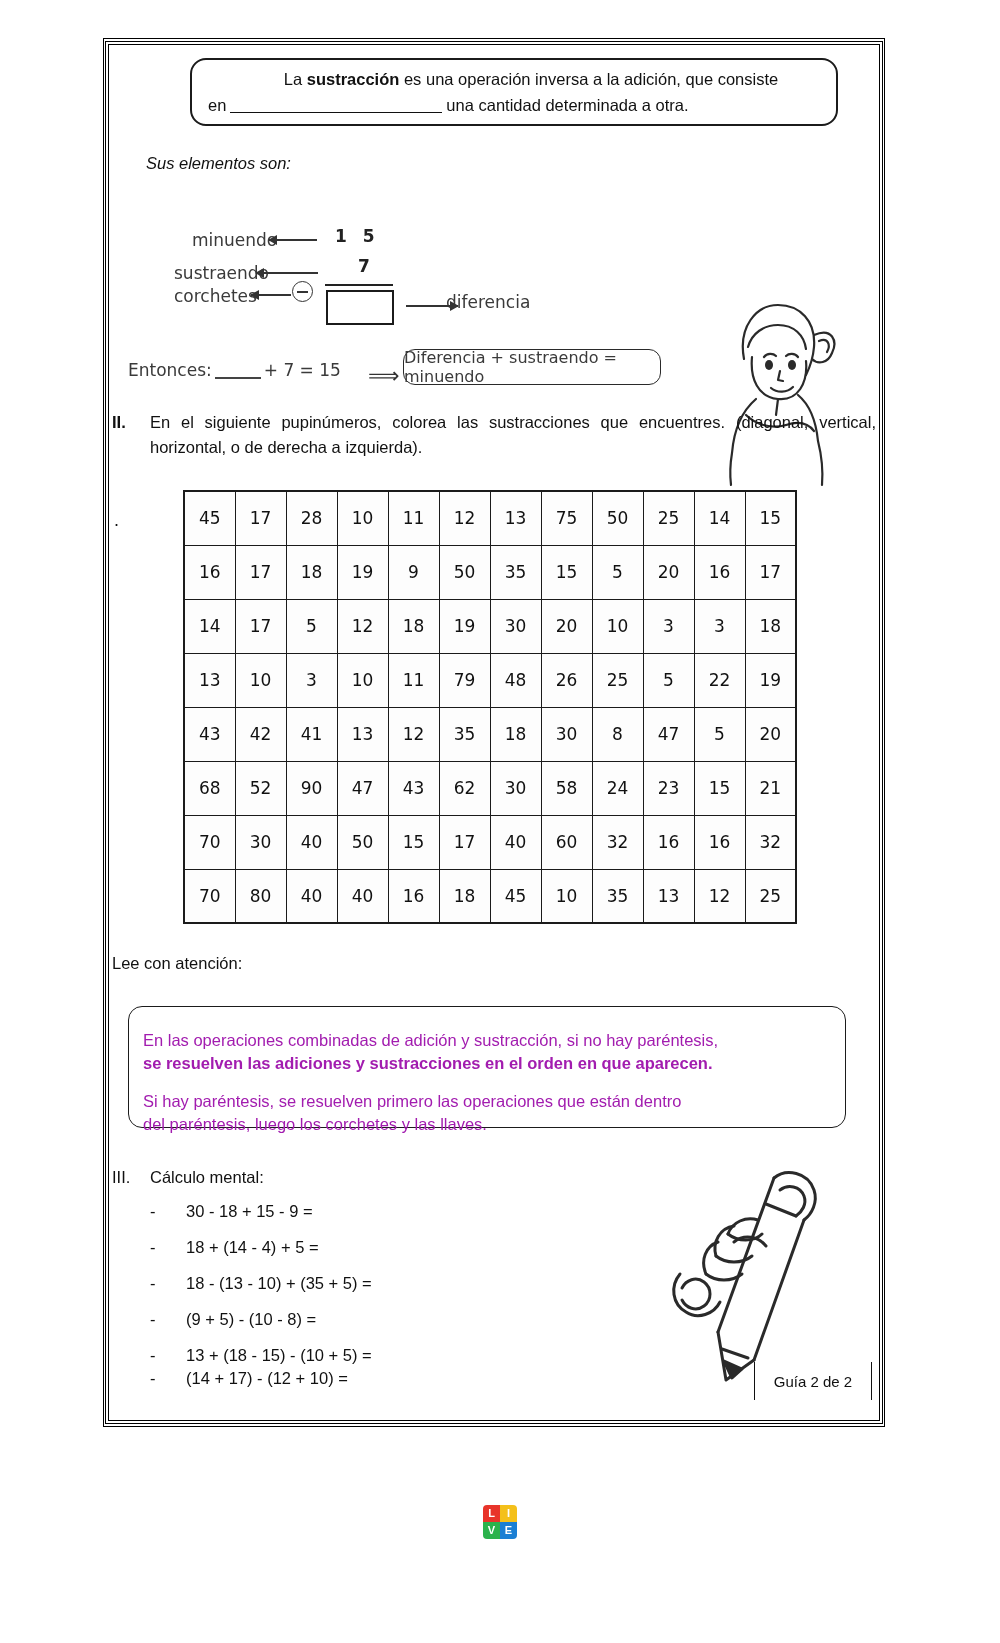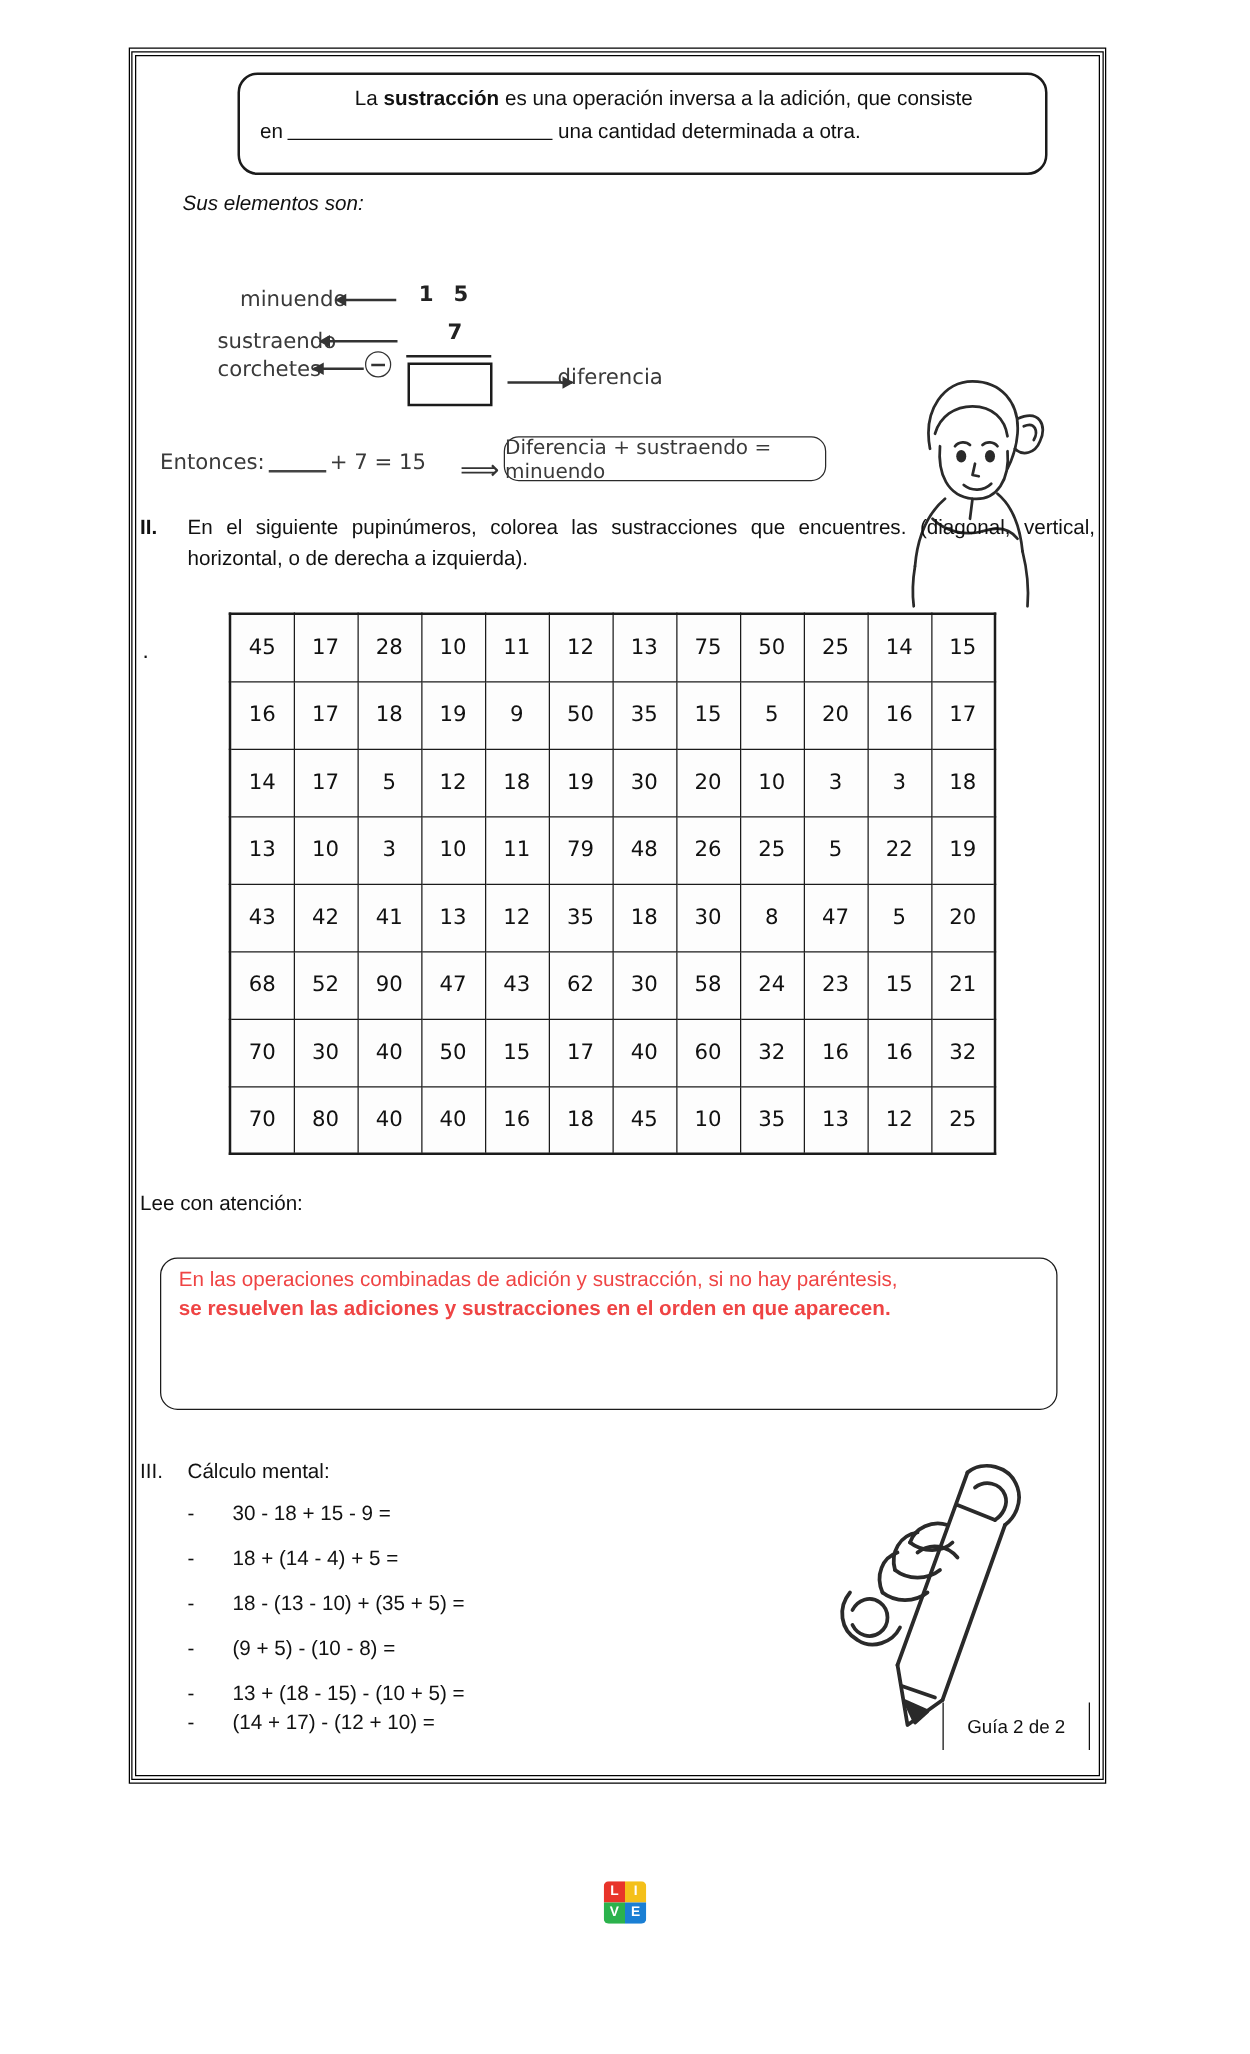--- a/index.html
+++ b/index.html
@@ -33,21 +33,21 @@
     border:1px solid #000;
     pointer-events:none;
   }
 
   .inner { position: absolute; left: 0; top: 0; right: 0; bottom: 0; }
 
   
   .def-box {
     position: absolute;
     left: 84px; top: 16px;
-    width: 648px; height: 82px;
+    width: 648px; height: 68px;
     border: 2px solid #1b1b1b;
     border-radius: 16px;
     padding: 8px 16px 6px 16px;
     font-size: 16.5px;
     line-height: 1.45;
     color: #111;
   }
   .def-line1 { text-align: center; }
   .def-line1 .indent { display:inline-block; width: 34px; }
   .def-line2 { margin-top: 2px; }
@@ -180,24 +180,24 @@
     font-size: 16.5px; color:#111;
   }
 
   
   .rule-box {
     position:absolute;
     left: 22px; top: 964px;
     width: 718px; height: 122px;
     border: 1.8px solid #1b1b1b;
     border-radius: 14px;
-    padding: 6px 14px;
+    padding: 22px 14px;
     font-size: 16.5px;
     line-height: 1.42;
-    color:#ef4444;
+    color:#a21caf;
   }
   .rule-box b { font-weight: bold; }
   .rule-p2 { margin-top: 14px; }
 
   
   .sec3 {
     position:absolute; left: 6px; top: 1126px;
     font-size: 16.5px; color:#111;
     display:flex;
   }
@@ -453,20 +453,24 @@
             </tbody>
         </table>
       </div>
 
       <div class="lee">Lee con atención:</div>
 
       <div class="rule-box">
         <div>
           <span>En las operaciones combinadas de adición y sustracción, si no hay paréntesis,</span><br>
           <b>se resuelven las adiciones y sustracciones en el orden en que aparecen.</b>
+        </div>
+        <div class="rule-p2">
+          <span>Si hay paréntesis, se resuelven primero las operaciones que están dentro</span><br>
+          <span>del paréntesis, luego los corchetes y las llaves.</span>
         </div>
       </div>
 
       <div class="sec3">
         <div class="rn">III.</div>
         <div>Cálculo mental:</div>
       </div>
       <div class="ops">
           <div class="op-row">
             <span class="dash">-</span>

